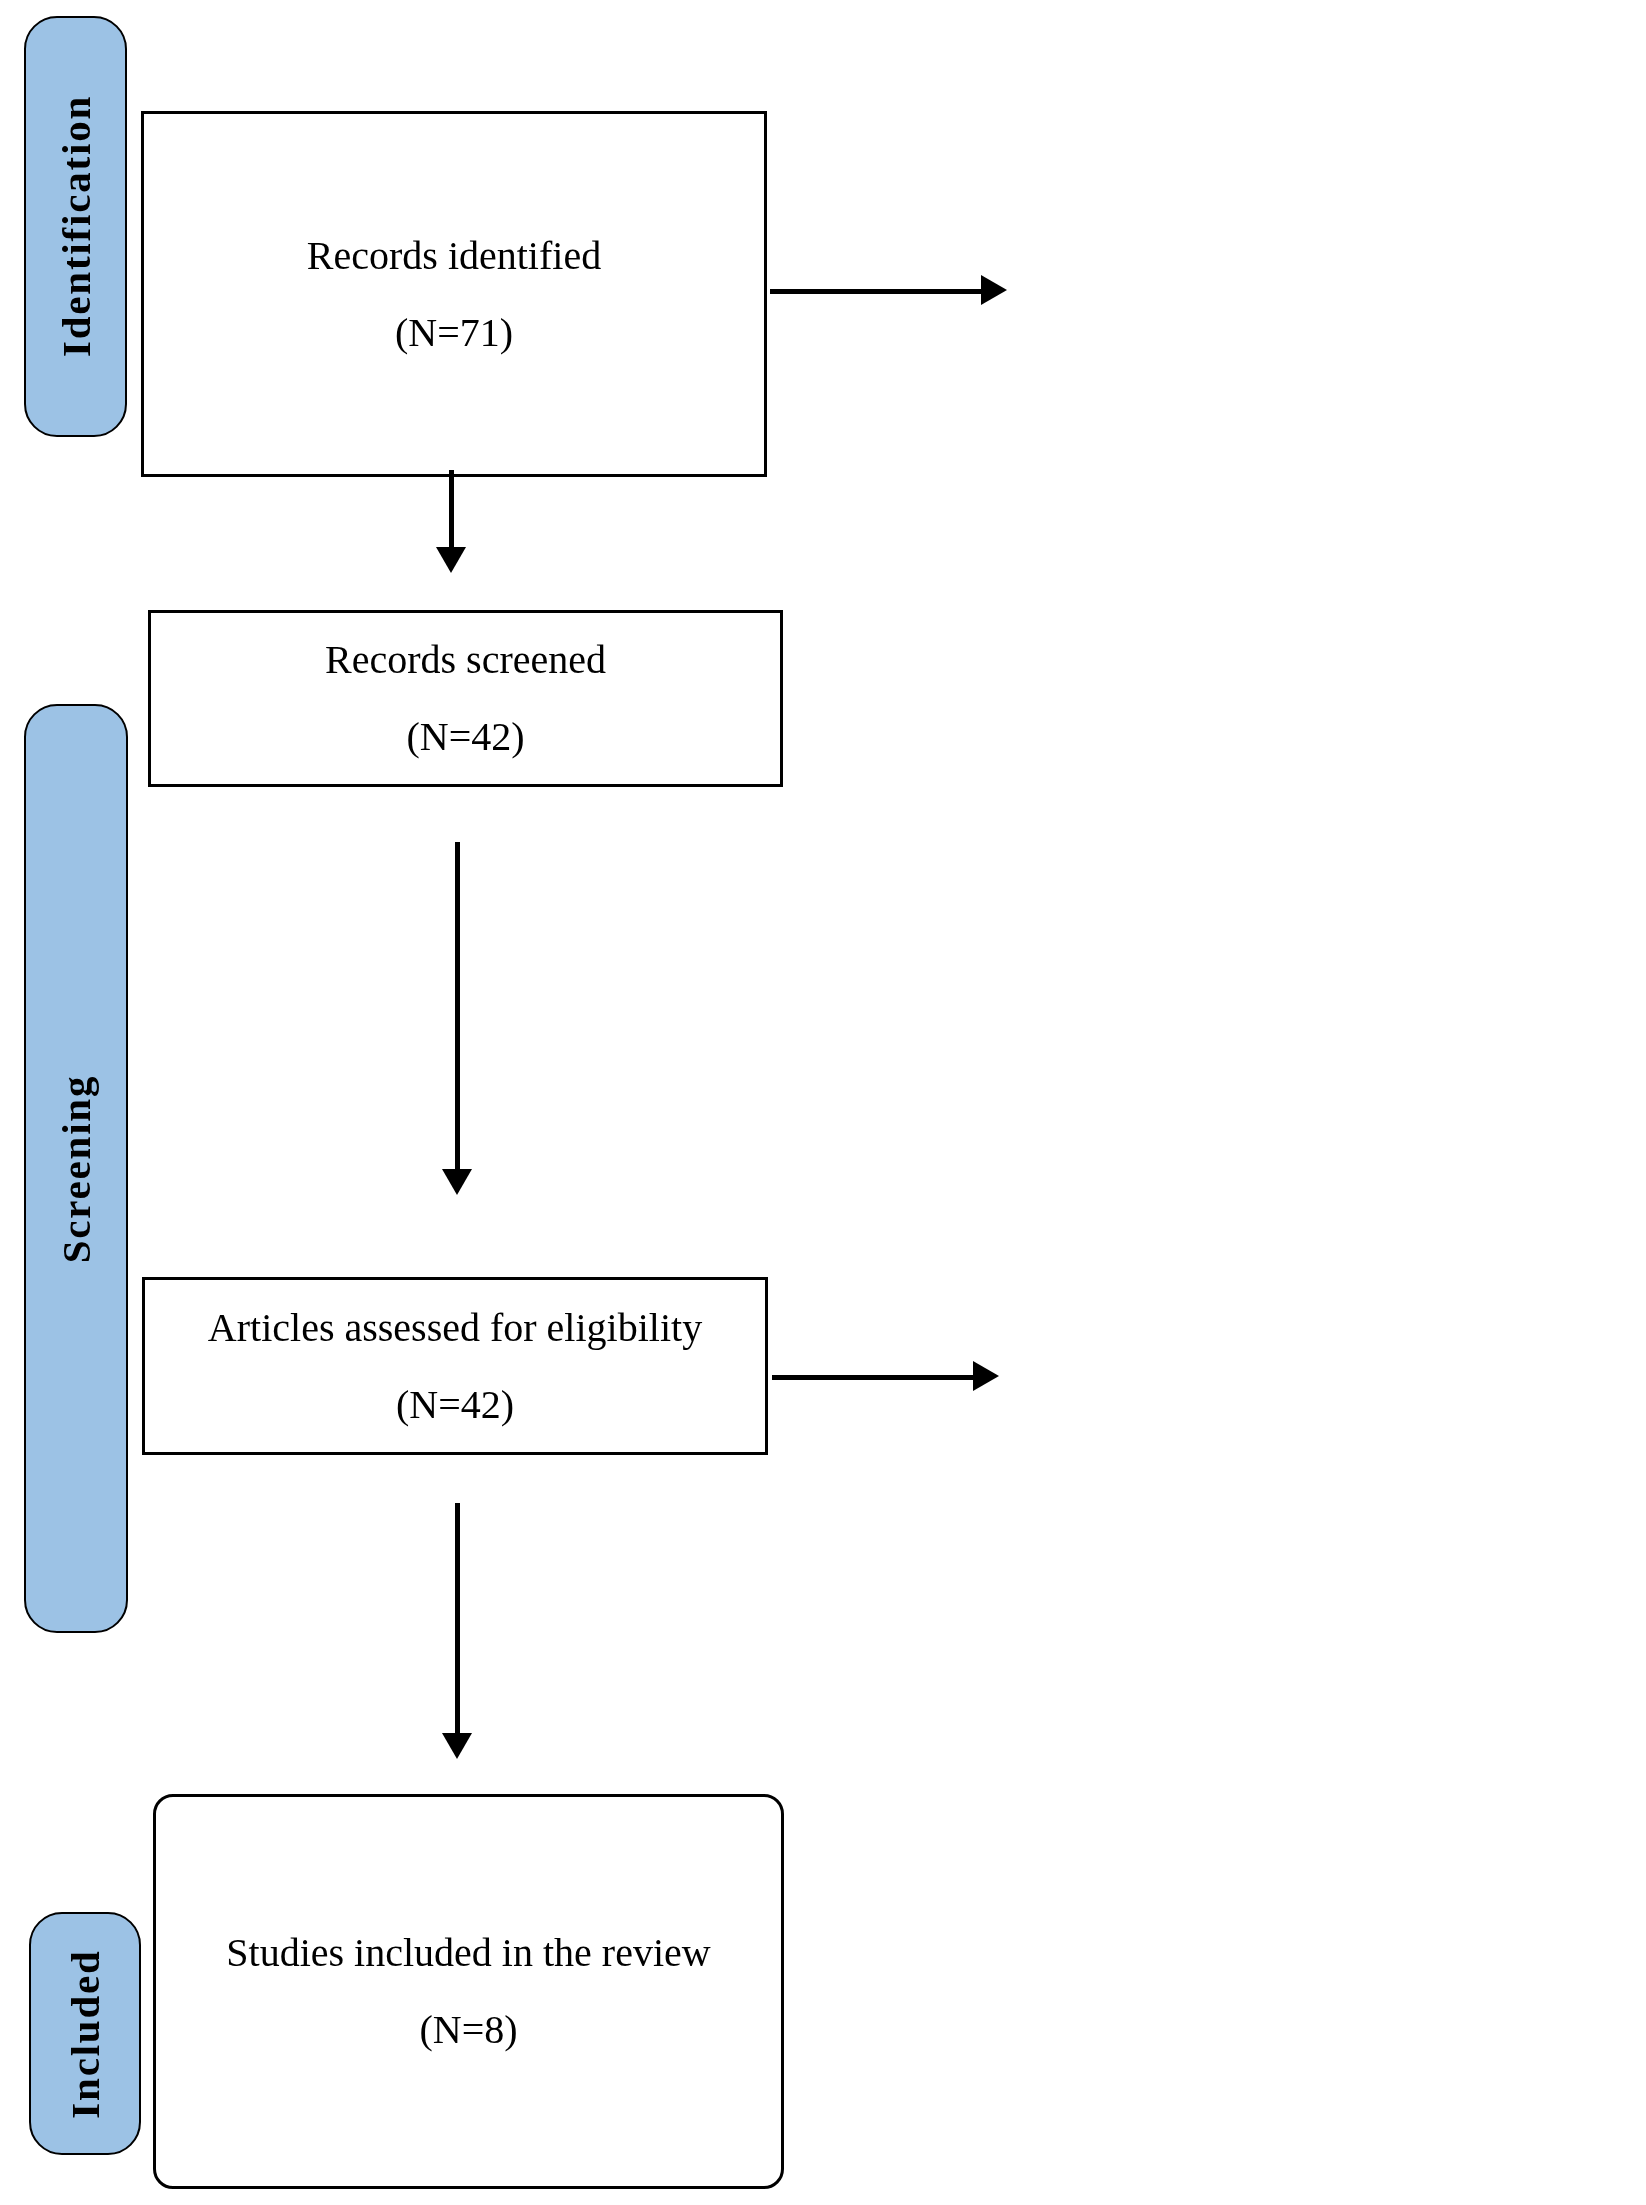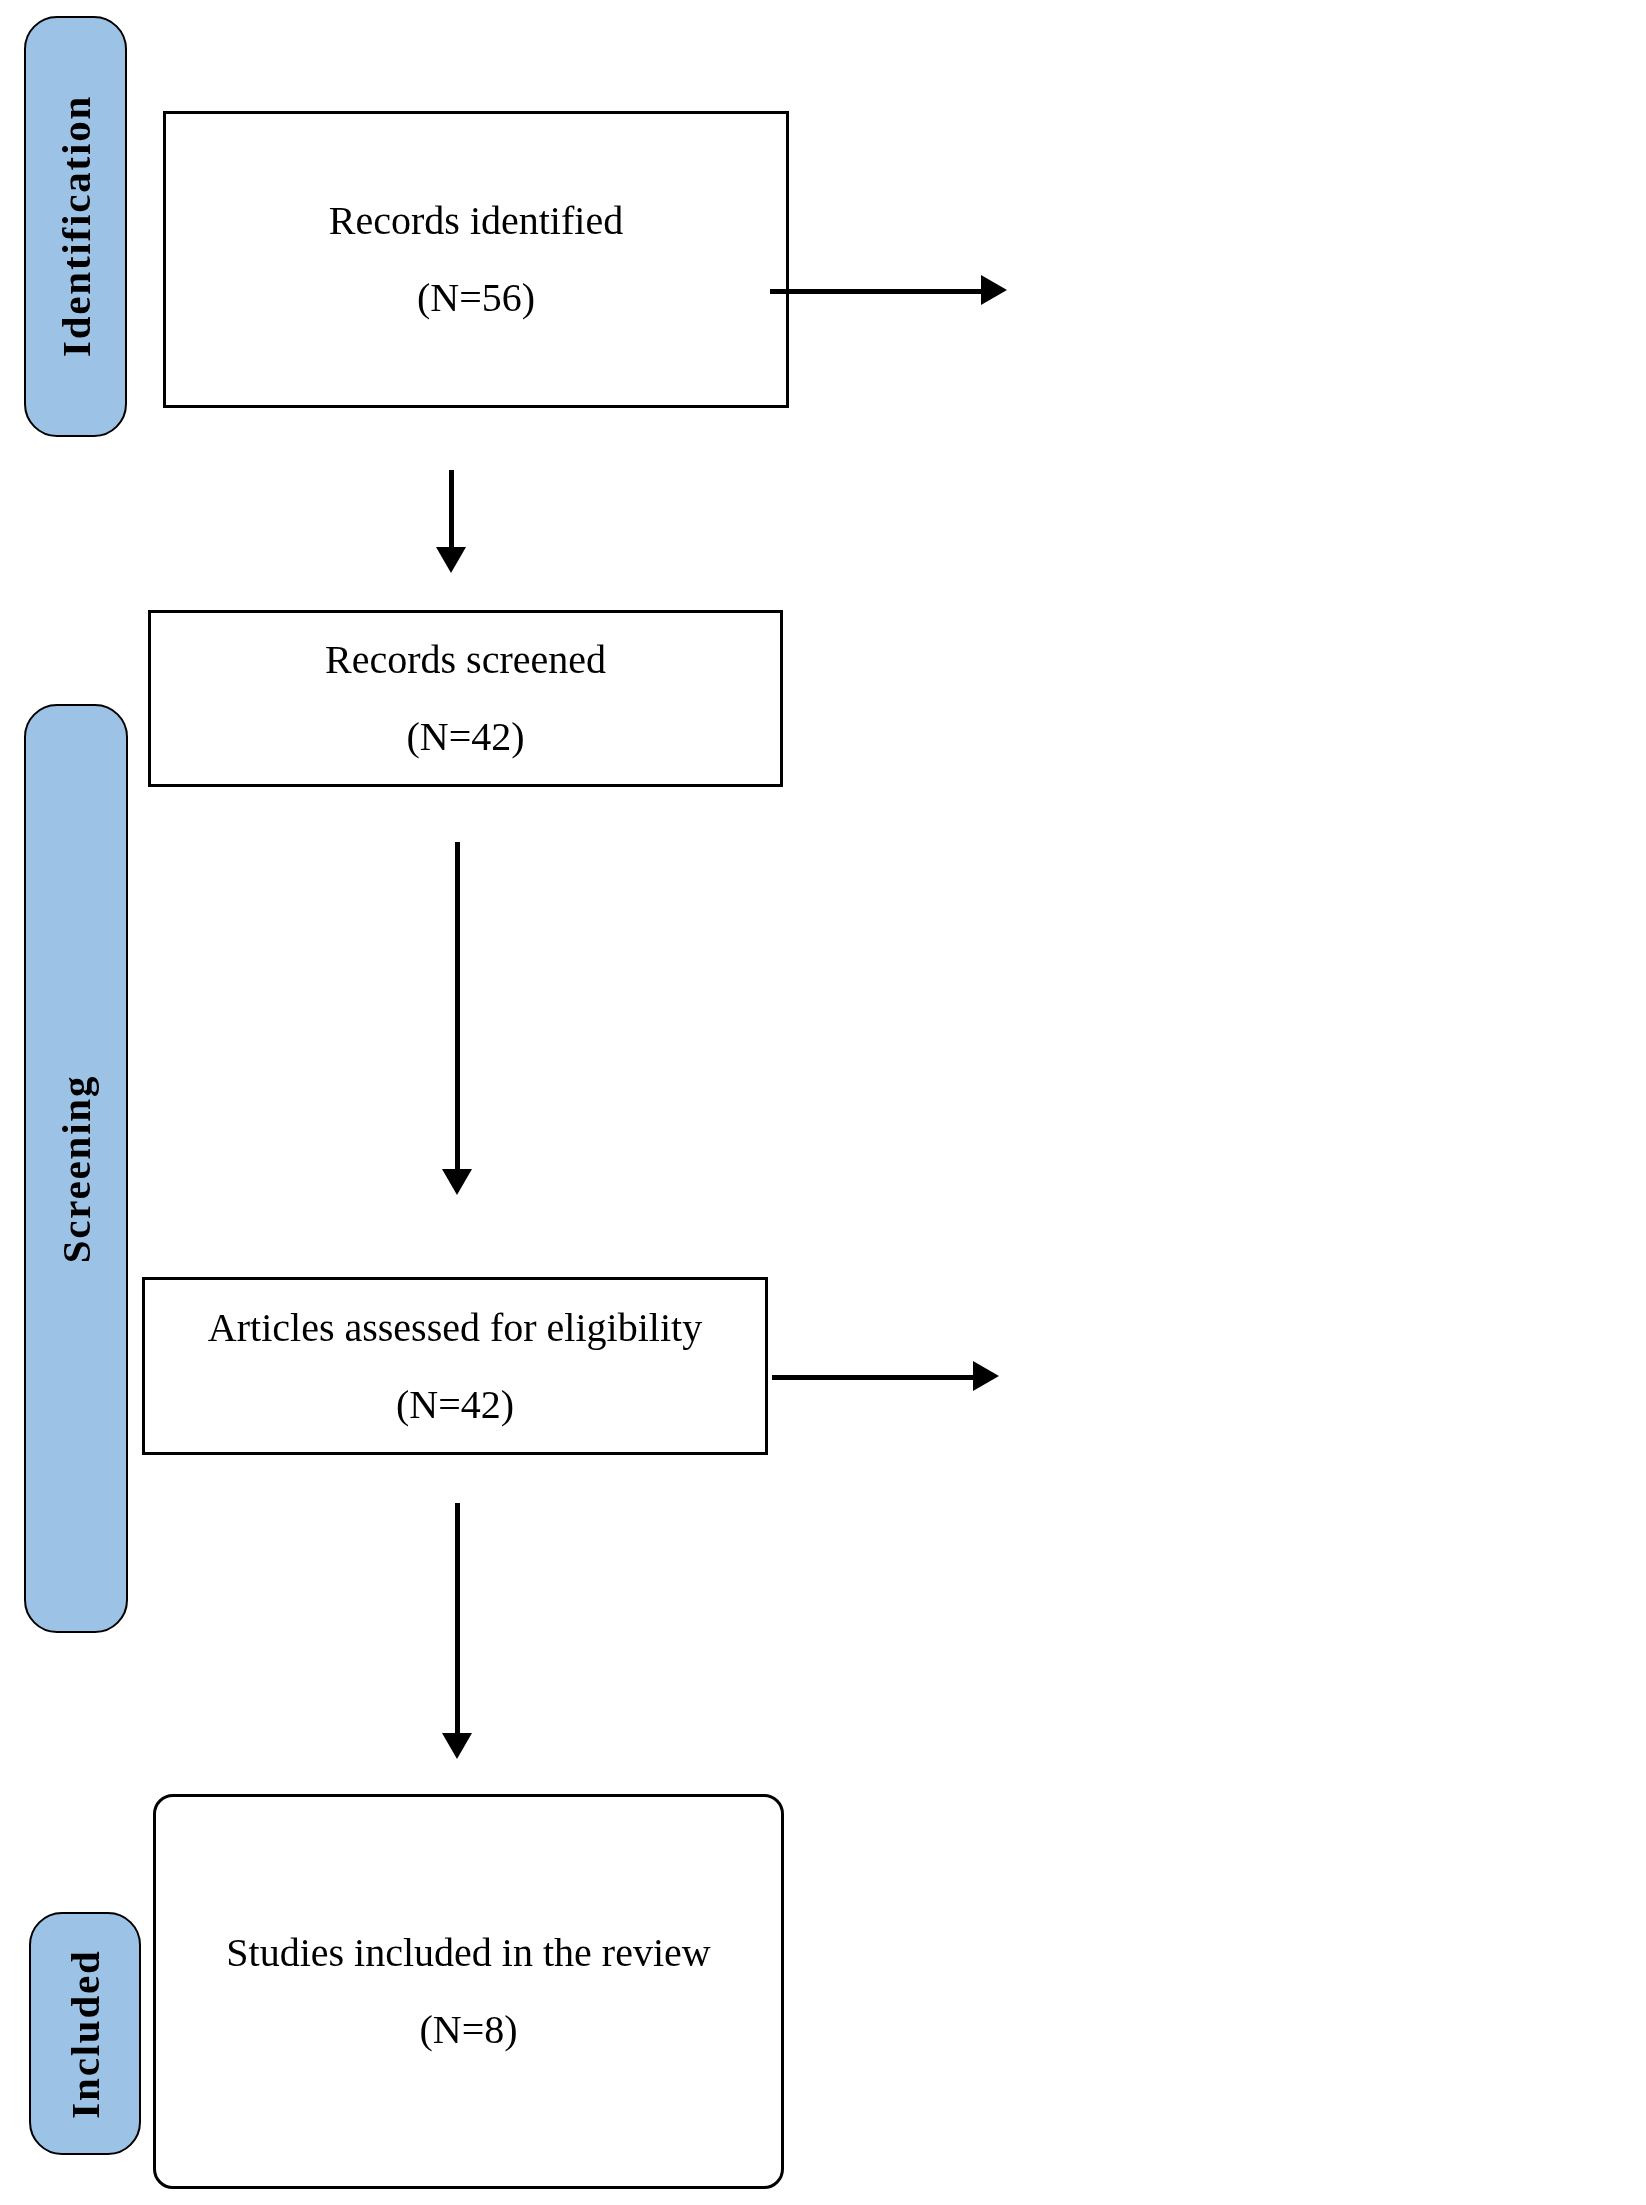--- a/index.html
+++ b/index.html
@@ -47,21 +47,21 @@
     border: 3.6px solid var(--stroke, #000000);
     display: flex;
     flex-direction: column;
     align-items: center;
     justify-content: center;
     text-align: center;
     gap: 31px;
     font-size: 40px;
     line-height: 1.15;
   }
-  .box-records-identified { left: 141px;  top: 111px;  width: 626px; height: 297px; margin-left: 22px; }
+  .box-records-identified { left: 141px;  top: 111px;  width: 626px; height: 366px; }
   .box-duplicates         { left: 1008px; top: 117px;  width: 609px; height: 293px; }
   .box-screened           { left: 148px;  top: 610px; width: 635px; height: 177px; }
   .box-assessed           { left: 142px;  top: 1277px; width: 626px; height: 178px; text-align: right; }
   .box-excluded           { left: 999px; top: 1247px; width: 523px;  height: 282px; }
   .box-studies            { left: 153px;  top: 1794px; width: 631px; height: 395px; border-radius: 20px; }
 
   
   .shaft {
     position: absolute;
     background: var(--stroke, #000000);
@@ -106,21 +106,21 @@
   </div>
   <div class="stage stage-screening">
     <span class="stage-text">Screening</span>
   </div>
   <div class="stage stage-included">
     <span class="stage-text">Included</span>
   </div>
 
   <div class="fbox box-records-identified">
     <div class="box-title">Records identified</div>
-    <div class="box-count">(N=56)</div>
+    <div class="box-count">(N=71)</div>
   </div>
 
 
   <div class="fbox box-screened">
     <div class="box-title">Records screened</div>
     <div class="box-count">(N=42)</div>
   </div>
 
   <div class="fbox box-assessed">
     <div class="box-title">Articles assessed for eligibility</div>

